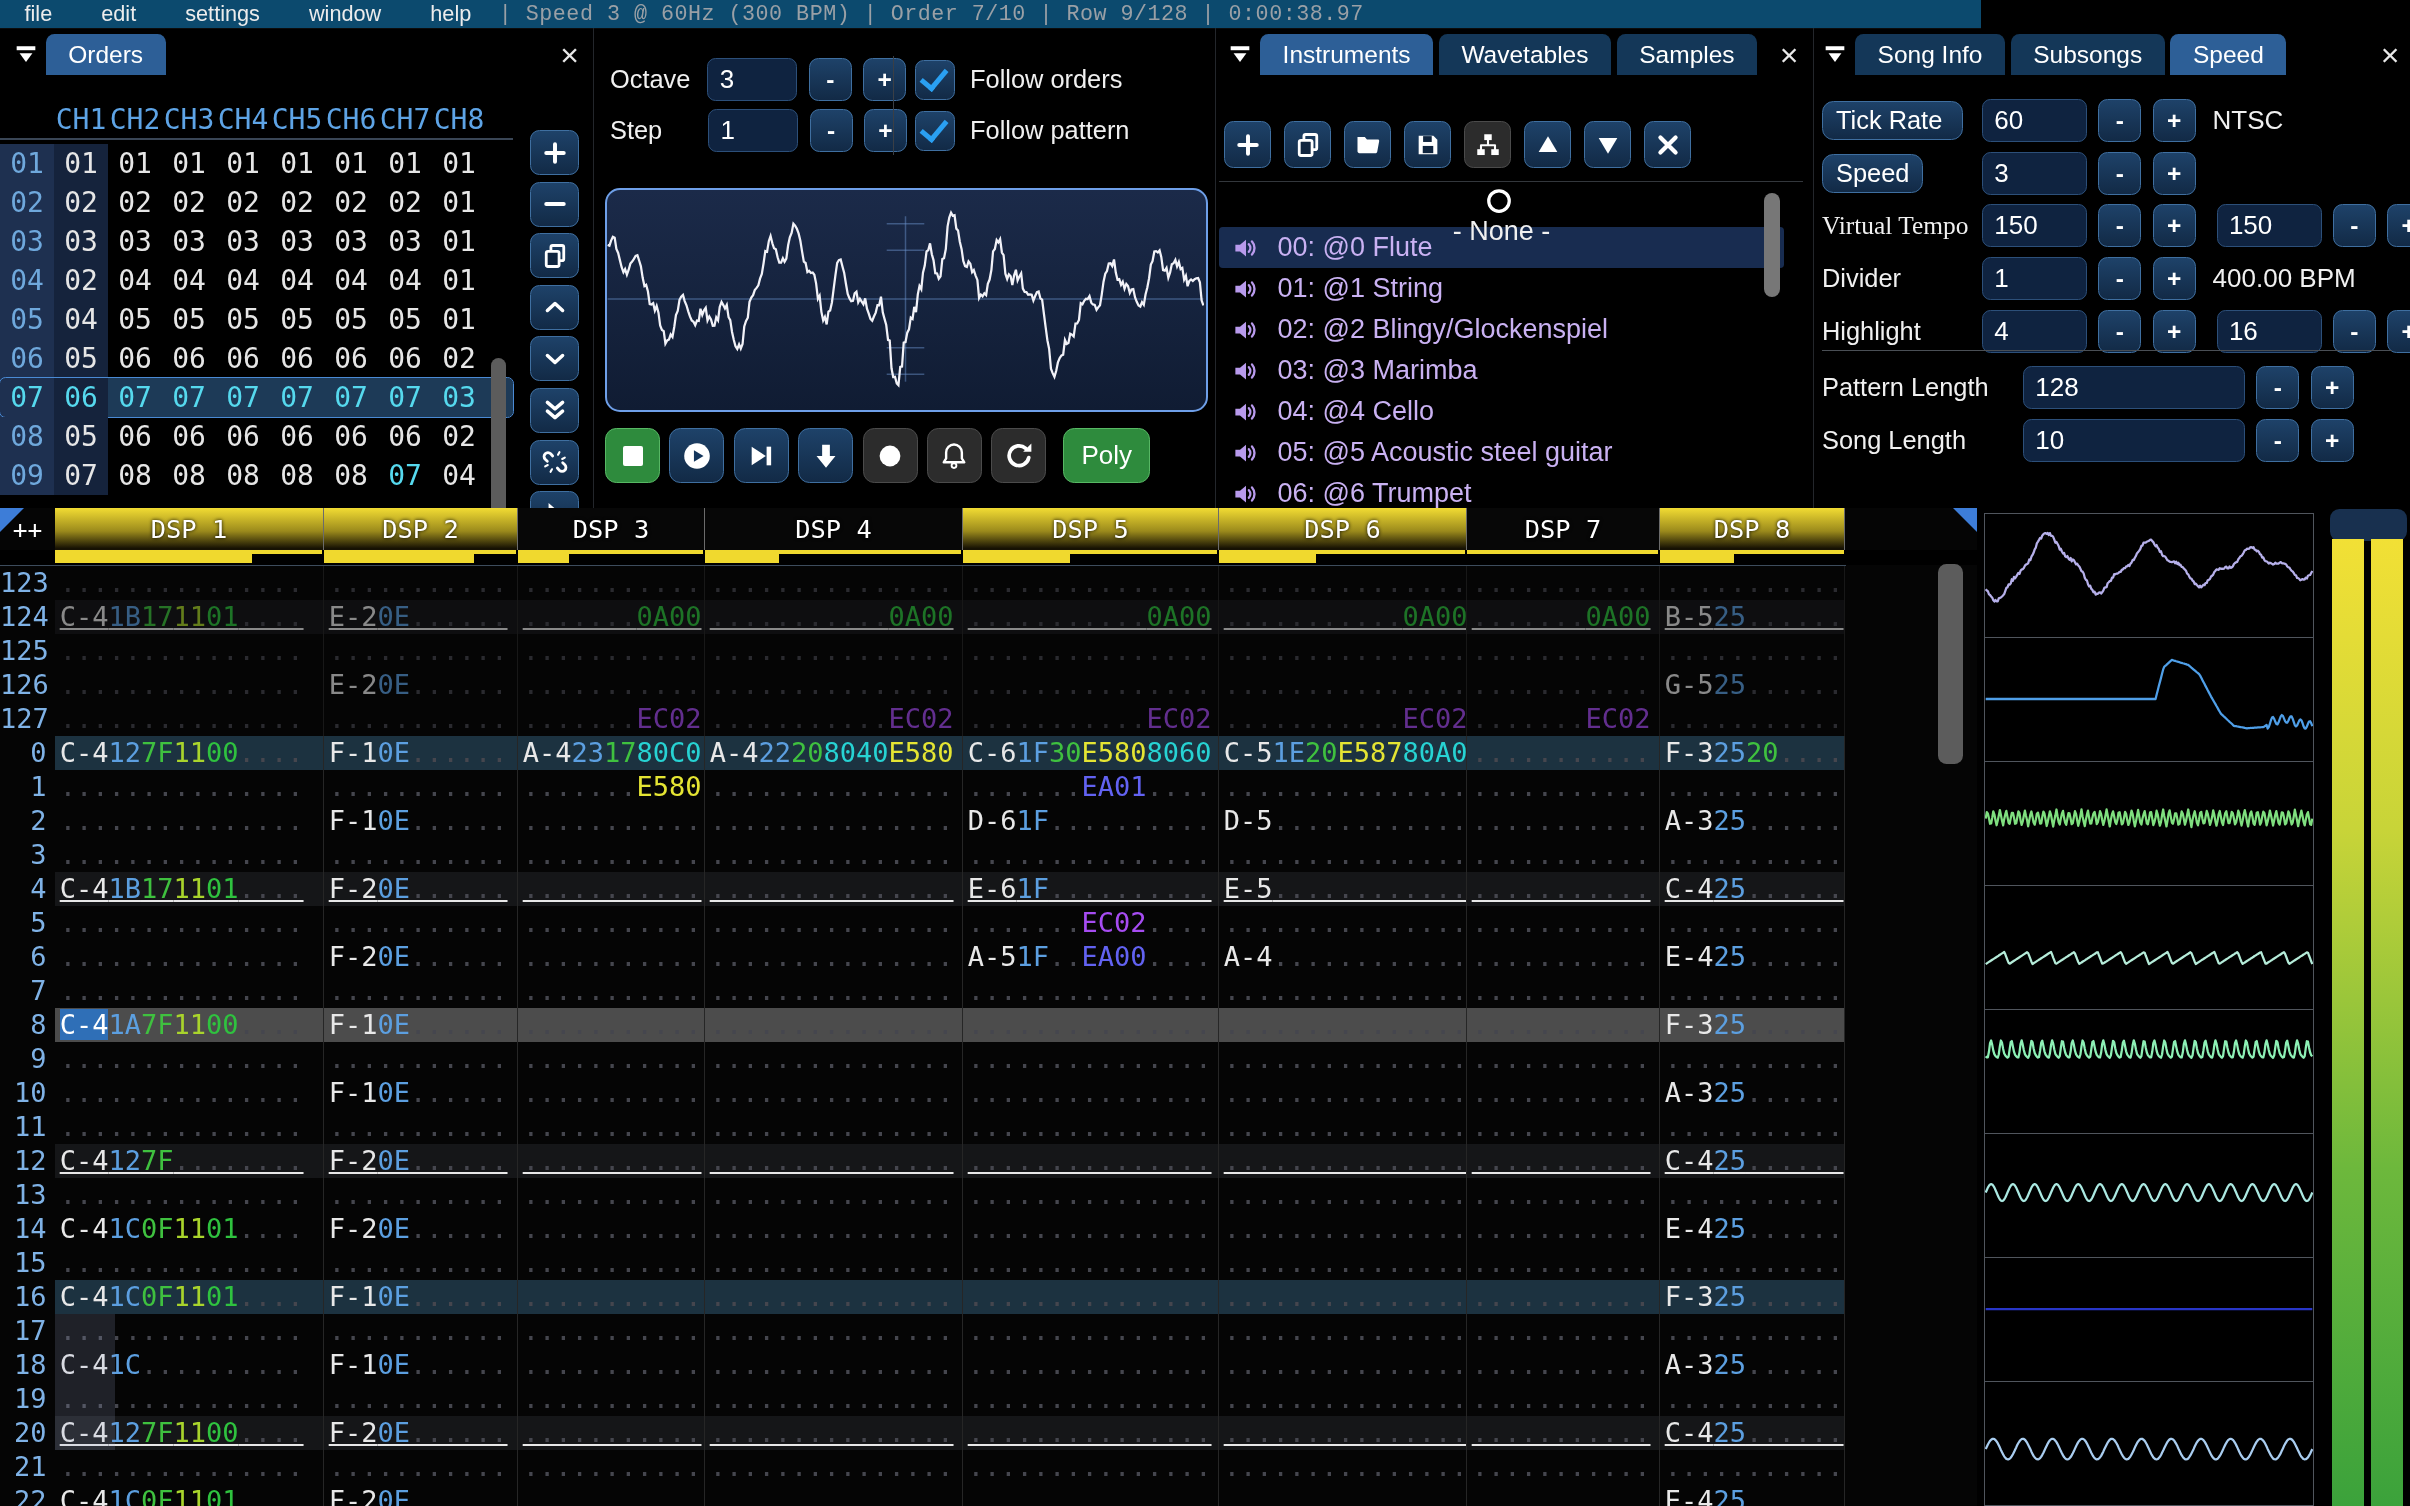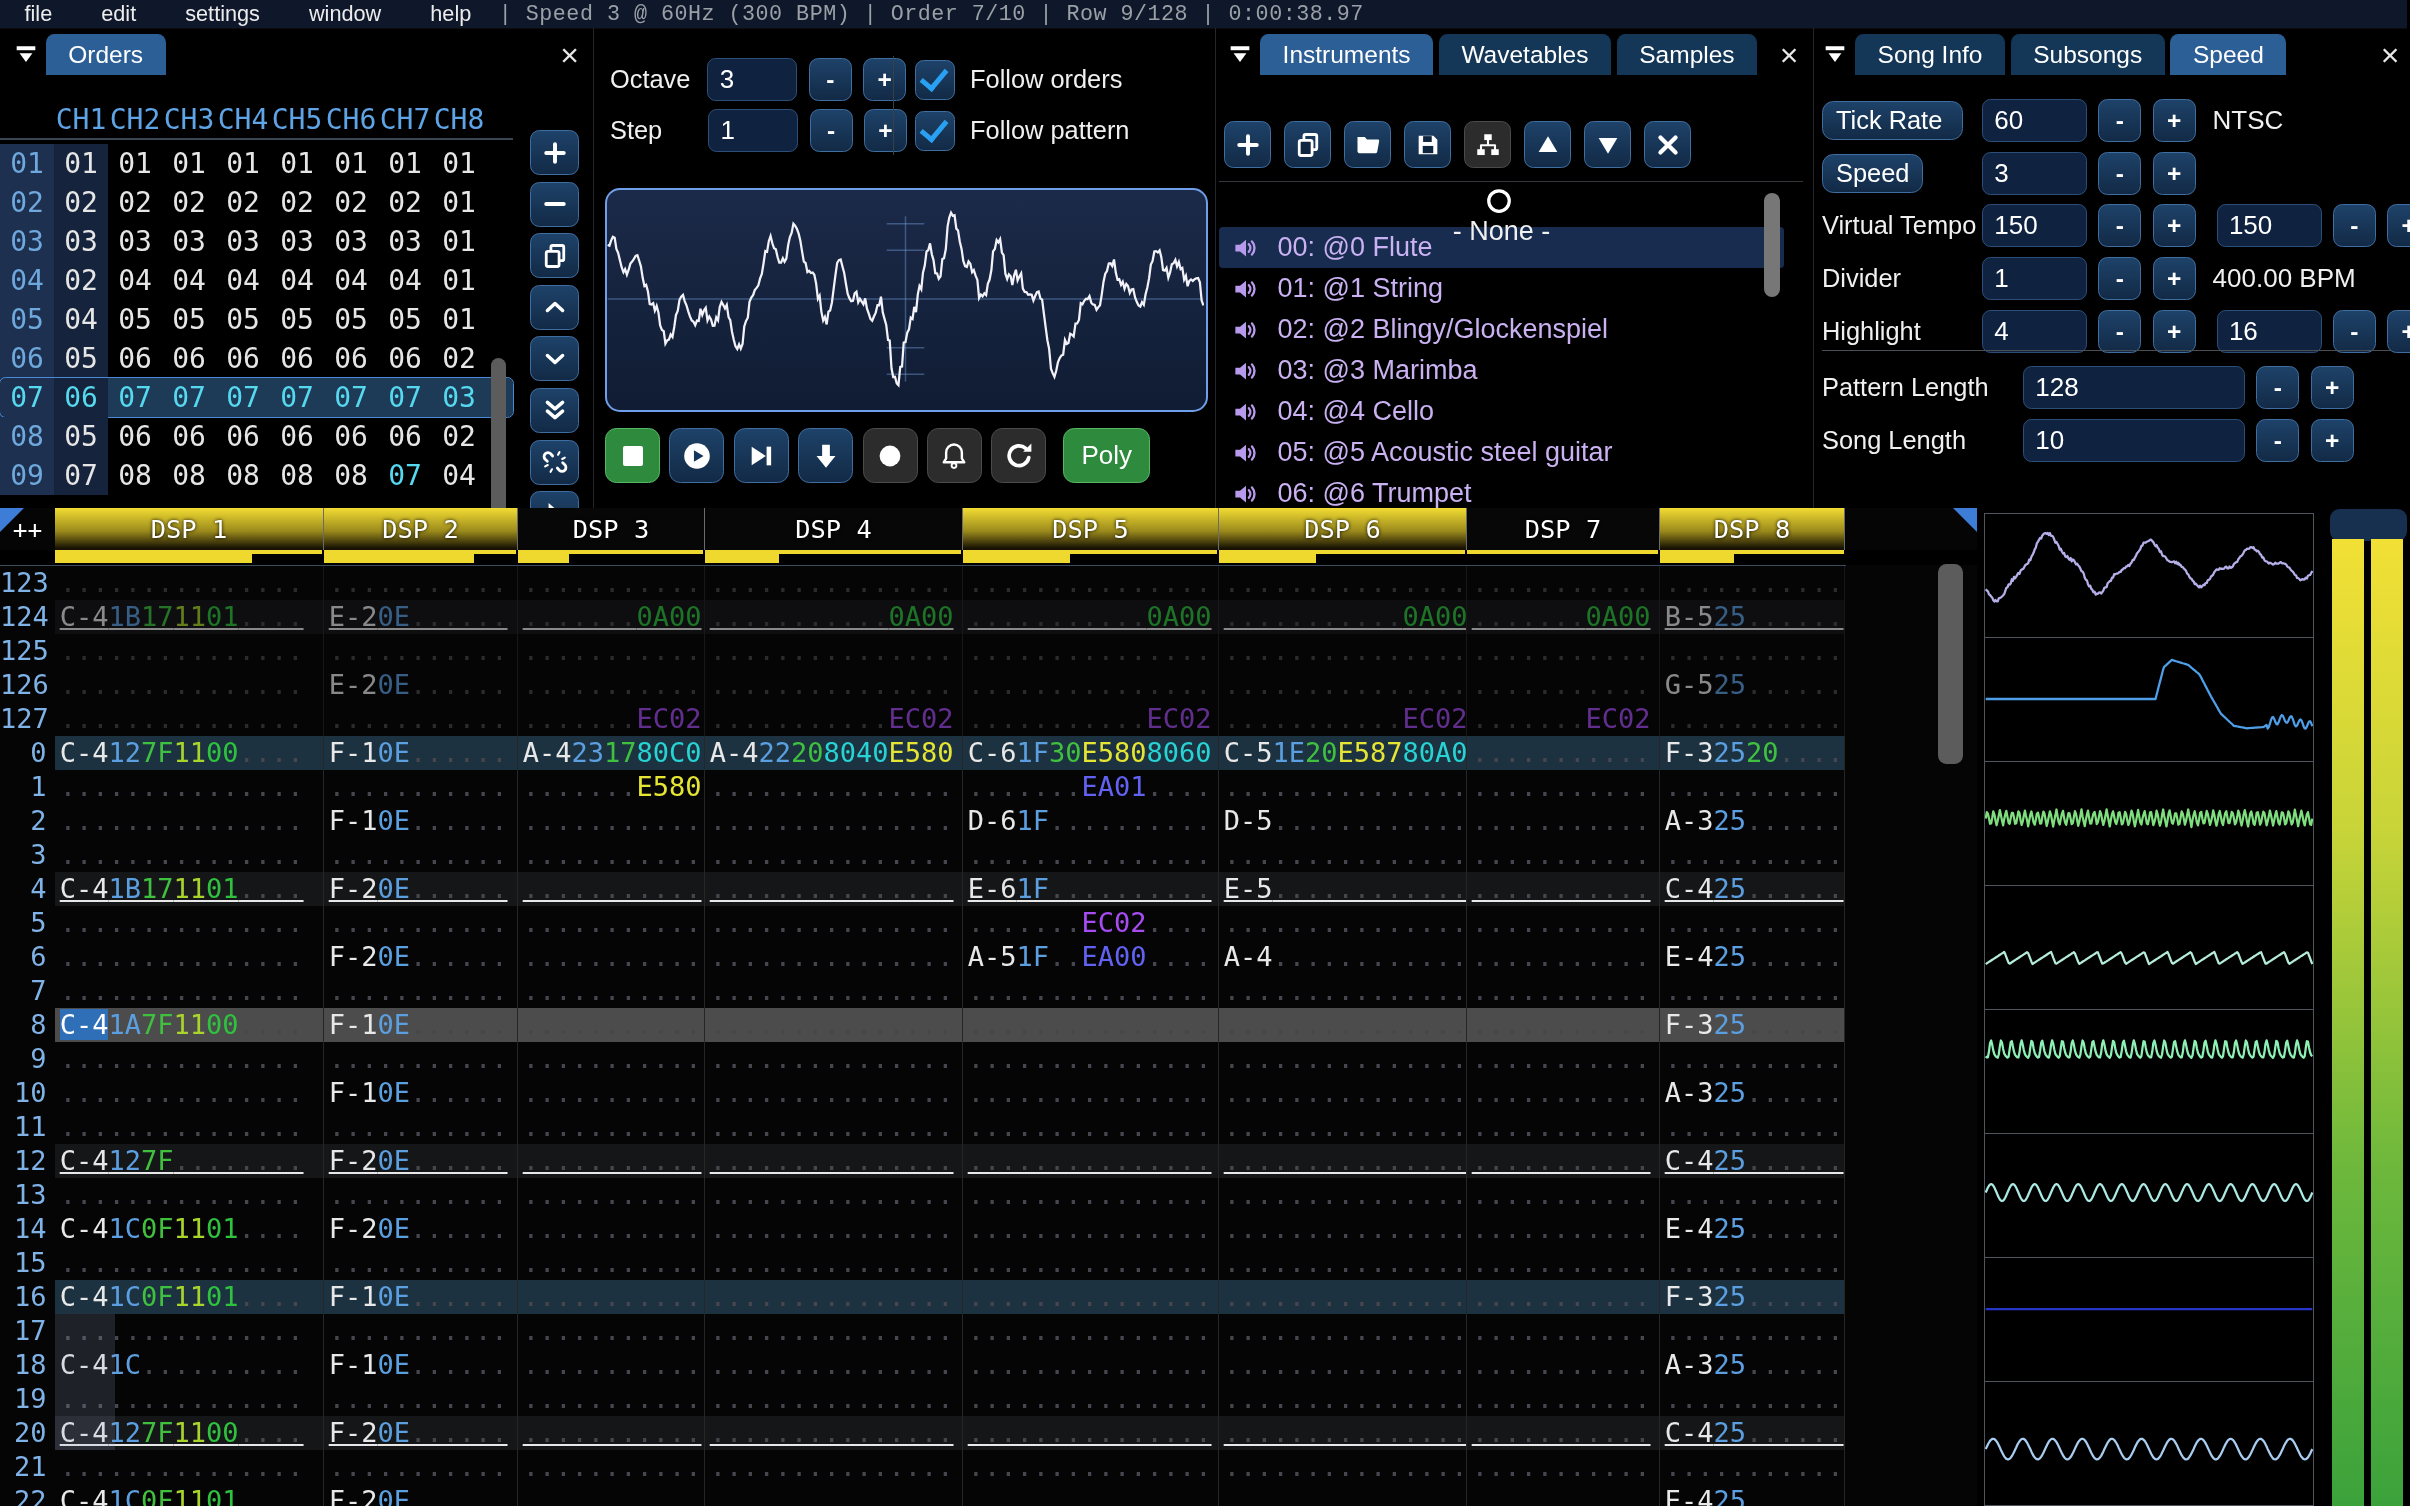--- a/index.html
+++ b/index.html
@@ -1,21 +1,21 @@
 <!DOCTYPE html>
 <html style="font-size:15px"><head>
 <meta charset="utf-8">
 <style>
   html,body{margin:0;padding:0;background:#000;}
   #app{position:relative;width:2411px;height:1507px;background:#000;overflow:hidden;
        font-family:"Liberation Sans",sans-serif;color:#e8e8e8;-webkit-font-smoothing:antialiased;}
   .mono{font-family:"DejaVu Sans Mono",monospace;}
 
   
-  #menubar{position:absolute;left:0;top:0;width:2407px;height:28px;background:#0f172a;
+  #menubar{position:absolute;left:0;top:0;width:1981px;height:28px;background:#0c4a6e;
            border-bottom:1.9px solid #0c0c0c;display:flex;align-items:center;font-size:21.7px;}
   .menu-item{padding:0 24.5px;color:#ececec;}
   #menu-status{color:#9aa0a6;margin-left:3px;letter-spacing:0.5px;font-family:Liberation Mono, monospace;}
 
   
   .tabbar{position:absolute;height:47px;display:flex;align-items:flex-end;}
   .tab{height:41px;display:flex;align-items:center;padding:0 22.6px;font-size:24.5px;color:#fff;
        background:#143758;border-radius:8.5px 8.5px 0 0;margin-right:5.6px;}
   .tab.active{background:#2d5f97;}
   .winbtn{width:40px;height:40px;display:flex;align-items:center;justify-content:center;color:#fff;}
@@ -642,21 +642,21 @@
           <span>3</span>
         </div>
       <div class="nbtn pm sbtn">
           <span>-</span>
         </div>
       <div class="nbtn pm sbtn">
           <span>+</span>
         </div>
     </div>
 
-    <div class="srow" style="left:1822px;top:203px;">
+    <div class="srow" style="left:1822px;top:203px;font-family:Liberation Serif, serif;">
       <span class="plainlbl">Virtual Tempo</span>
     </div>
     <div class="srow" style="left:1982px;top:203px;">
       <div class="ibox">
           <span>150</span>
         </div>
       <div class="nbtn pm sbtn">
           <span>-</span>
         </div>
       <div class="nbtn pm sbtn">

